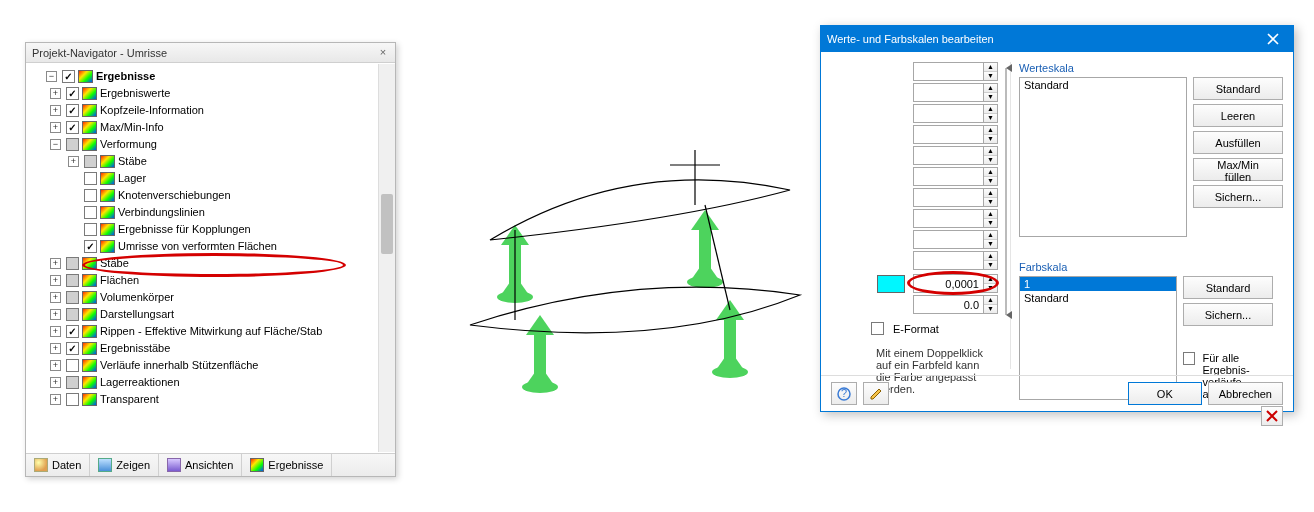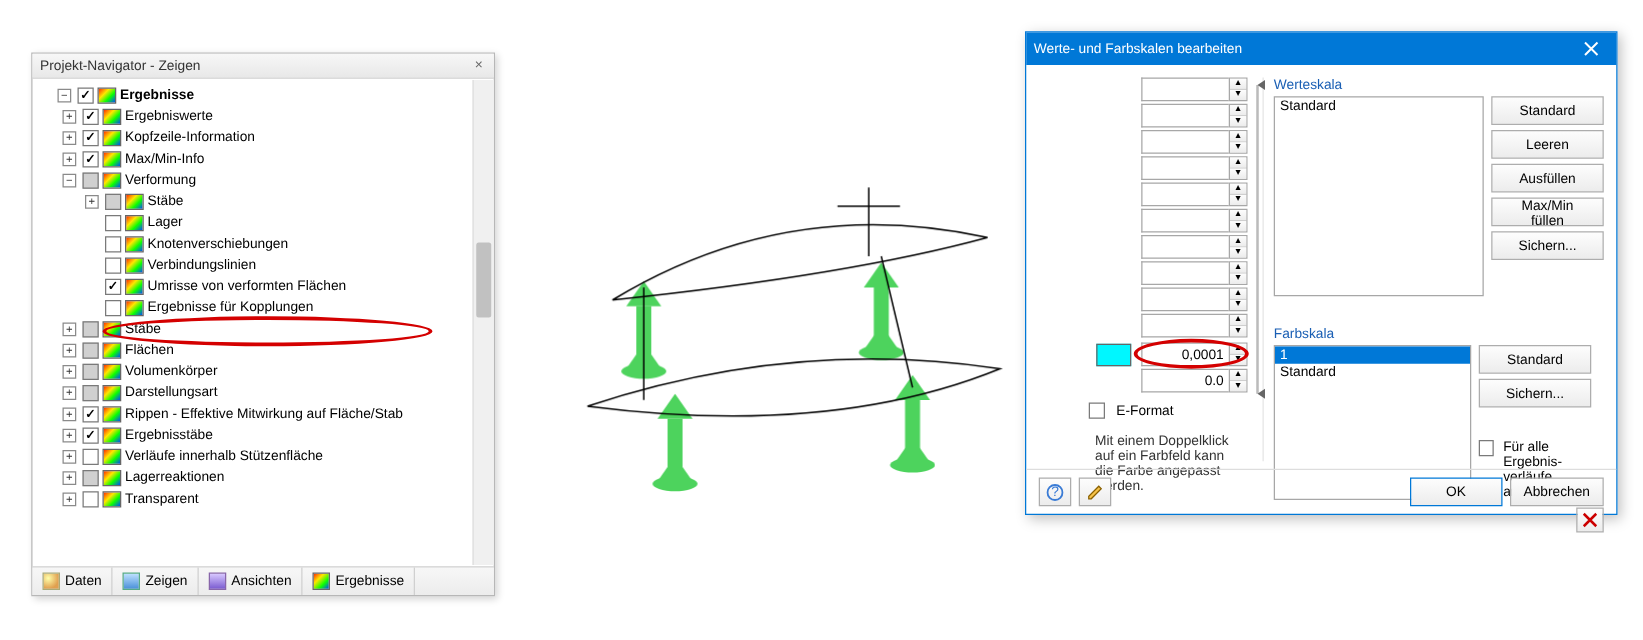--- a/index.html
+++ b/index.html
@@ -82,21 +82,21 @@
   .ck{ width:13px; height:13px; border:1px solid #7a7a7a; display:inline-block; vertical-align:middle; margin-right:4px; cursor:pointer; }
   .delete-icon{ width:22px; height:20px; border:1px solid #adadad; background:linear-gradient(#fdfdfd,#ececec); display:inline-flex; align-items:center; justify-content:center; color:#c00; font-weight:bold; cursor:pointer; align-self:flex-end; }
 
   .sep{ height:13px; }
 </style>
 </head>
 <body>
 
 <div class="nav-panel">
   <div class="nav-title">
-    <span>Projekt-Navigator - Zeigen</span>
+    <span>Projekt-Navigator - Umrisse</span>
     <span class="close">×</span>
   </div>
 
   <div class="tree-wrap">
     <div class="tree">
         <ul>
       <li class="has-children">
         <div class="row">
           <span class="exp">−</span>
           <span class="cb checked"></span>
@@ -166,31 +166,31 @@
             <div class="row">
         <span class="noexp"></span>
         <span class="cb"></span>
         <span class="swatch"></span>
         <span class="lbl">Verbindungslinien</span>
       </div>
           </li>
       <li class="depth2">
             <div class="row">
         <span class="noexp"></span>
+        <span class="cb"></span>
+        <span class="swatch"></span>
+        <span class="lbl">Ergebnisse für Kopplungen</span>
+      </div>
+          </li>
+      <li class="depth2">
+            <div class="row">
+        <span class="noexp"></span>
         <span class="cb checked"></span>
         <span class="swatch"></span>
         <span class="lbl">Umrisse von verformten Flächen</span>
-      </div>
-          </li>
-      <li class="depth2">
-            <div class="row">
-        <span class="noexp"></span>
-        <span class="cb"></span>
-        <span class="swatch"></span>
-        <span class="lbl">Ergebnisse für Kopplungen</span>
       </div>
           </li>
 
       <li class="has-children depth1">
             <div class="row">
         <span class="exp">+</span>
         <span class="cb mixed"></span>
         <span class="swatch"></span>
         <span class="lbl">Stäbe</span>
       </div>

